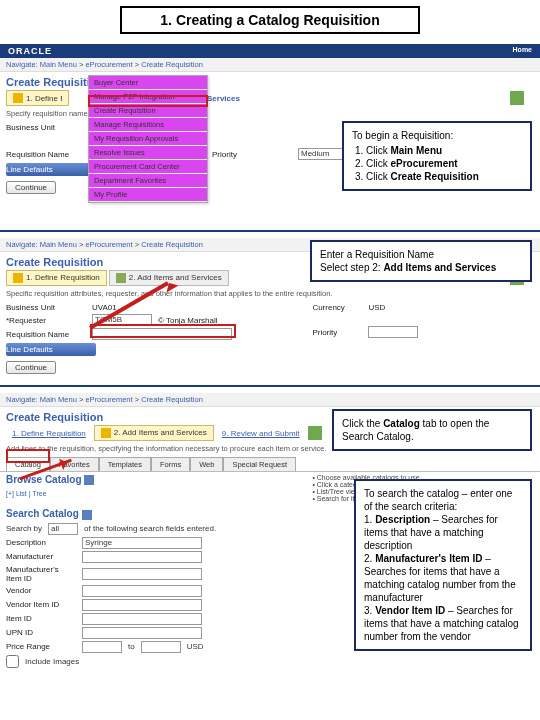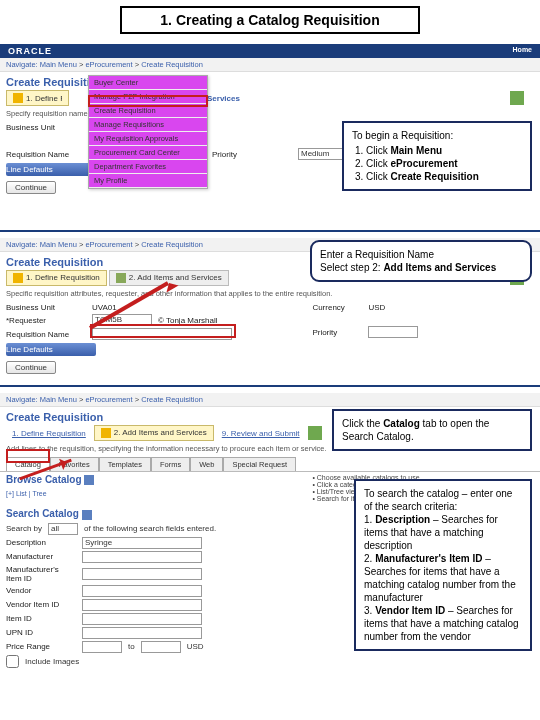--- a/index.html
+++ b/index.html
@@ -211,20 +211,21 @@
       <div class="bluebar" style="width:90px;">Line Defaults</div>
       <span class="btn">Continue</span>
 
       
       <div class="menu-pop">
         <div>Buyer Center</div>
         <div>Manage P2P Integration</div>
         <div>Create Requisition</div>
         <div>Manage Requisitions</div>
         <div>My Requisition Approvals</div>
+        <div>Resolve Issues</div>
         <div>Procurement Card Center</div>
         <div>Department Favorites</div>
         <div>My Profile</div>
       </div>
       <div class="redbox-s1"></div>
     </div>
   </div>
 
   <div class="callout" style="top:63px; width:190px;margin-top:14px;">
     <div>To begin a Requisition:</div>
@@ -284,21 +285,21 @@
     <span class="btn">Continue</span>
   </div>
 
   <div class="redbox-s2-step" style="top:86px; left:90px; width:146px; height:14px;"></div>
 
   <div class="arrow2" style="left:90px; top:38px;">
     <div class="shaft"></div>
       <div class="head"></div>
   </div>
 
-  <div class="callout" style="top:2px; width:222px;border-radius:9px;">
+  <div class="callout" style="top:2px; width:222px;">
     <div>Enter a Requisition Name</div>
     <div><span>Select step 2: </span><b>Add Items and Services</b></div>
   </div>
 </div>
 <hr class="section-divider">
 
 <div class="section sec3-app">
   <div class="app">
     <div class="breadcrumb">
       <span>Navigate: </span>

